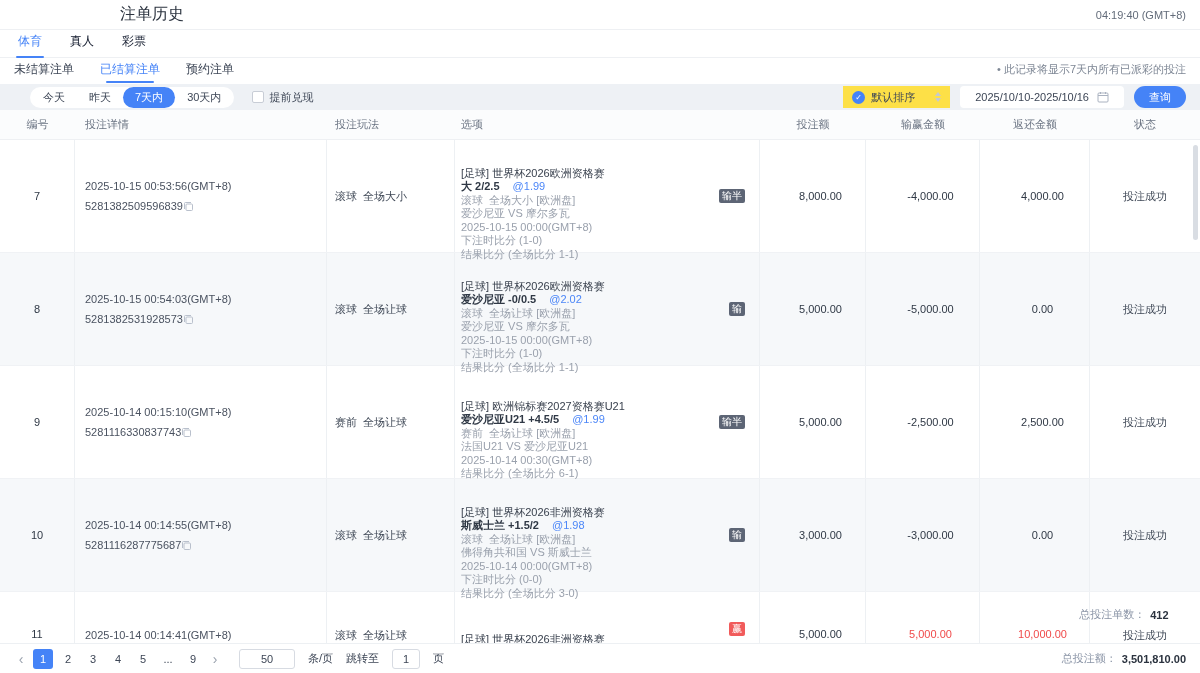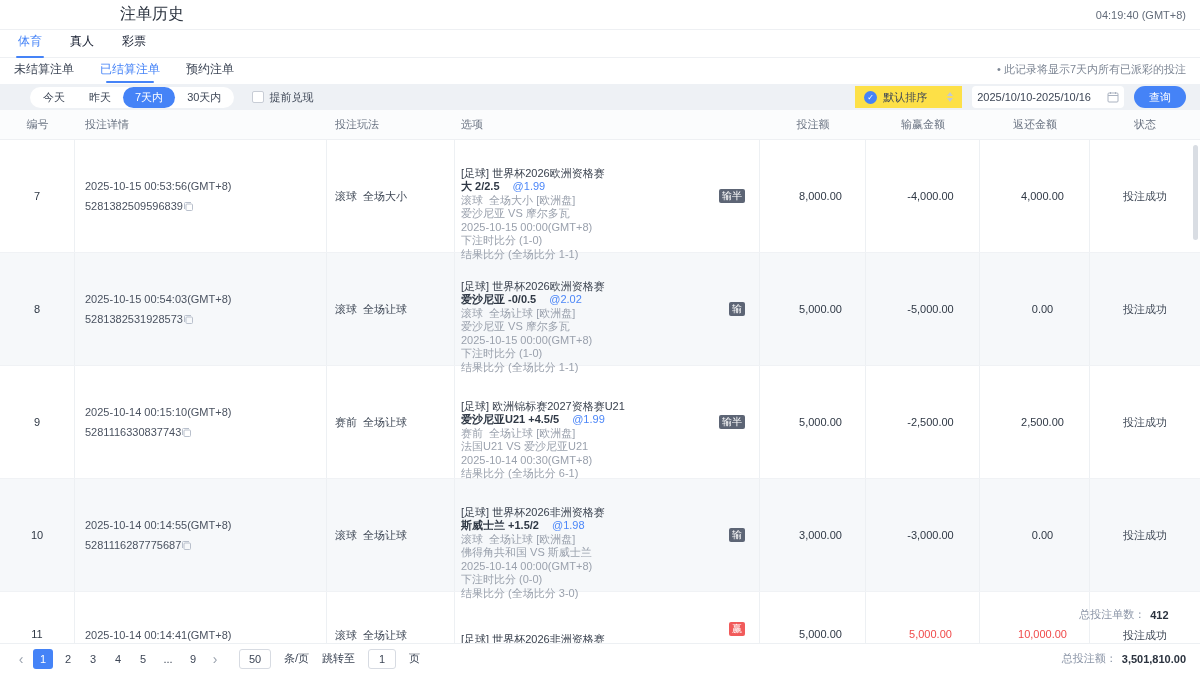--- a/index.html
+++ b/index.html
@@ -32,21 +32,21 @@
   .checkbox-wrap { display:flex; align-items:center; gap:5px; margin-left:18px; cursor:pointer; color:#3d4656; }
   .checkbox { width:12px; height:12px; border:1px solid #c8cdd6; border-radius:2px; background:#fff; }
   .filter-right { margin-left:auto; display:flex; align-items:center; gap:10px; }
   .sort-select { background:#fde047; border-radius:0; height:22px; display:flex; align-items:center; gap:6px; padding:0 9px; color:#3d4656; cursor:pointer; }
   .check-circle { width:13px; height:13px; border-radius:50%; background:#4583f7; color:#fff; display:flex; align-items:center; justify-content:center; font-size:8px; }
   .check-circle::after { content:"✓"; }
   .caret-group { display:flex; flex-direction:column; align-items:center; margin-left:14px; }
   .caret { width:0; height:0; border-left:3px solid transparent; border-right:3px solid transparent; }
   .caret.up { border-bottom:4px solid #c4c9d2; margin-bottom:2px; }
   .caret.down { border-top:4px solid #c4c9d2; }
-  .date-box { background:#fff; border-radius:4px; height:22px; display:flex; align-items:center; gap:16px; padding:0 5px; color:#3d4656; cursor:pointer; }
+  .date-box { background:#fff; border-radius:4px; height:22px; display:flex; align-items:center; gap:8px; padding:0 15px; color:#3d4656; cursor:pointer; }
   .query-btn { background:#4583f7; color:#fff; border:none; height:22px; padding:0 15px; border-radius:11px; font-size:11px; cursor:pointer; font-family:inherit; }
   
   .thead { height:30px; display:flex; align-items:center; color:#6a7382; background:#fbfcfd; border-bottom:1px solid #eef0f3; }
   .thead>:nth-child(1), .row>:nth-child(1) { width:75px; text-align:center; align-items:center; }
   .thead>:nth-child(2), .row>:nth-child(2) { width:252px; padding-left:10px; }
   .thead>:nth-child(3), .row>:nth-child(3) { width:128px; padding-left:8px; }
   .thead>:nth-child(4), .row>:nth-child(4) { width:305px; padding-left:6px; position:relative; }
   .thead>:nth-child(5), .row>:nth-child(5) { width:106px; text-align:center; align-items:center; }
   .thead>:nth-child(6), .row>:nth-child(6) { width:114px; text-align:center; align-items:center; }
   .thead>:nth-child(7), .row>:nth-child(7) { width:110px; text-align:center; align-items:center; }
@@ -72,21 +72,21 @@
   .badge-red { background:#f15b5b; }
   .num { color:#2f3845;margin-left:16px; }
   .red { color:#f04a4a !important; }
   .status-text { color:#3f4856; }
   
   .bottombar { position:absolute; left:0; right:0; bottom:0; height:30px; background:#fff; border-top:1px solid #edf0f3; display:flex; align-items:center; justify-content:space-between; padding:0 14px; }
   .pager { display:flex; align-items:center; gap:5px; }
   .page-arrow { color:#99a1ad; font-size:14px; min-width:14px; text-align:center; cursor:pointer; }
   .page-btn { min-width:20px; height:20px; display:flex; align-items:center; justify-content:center; border-radius:3px; color:#3d4656; cursor:pointer; padding:0 3px; }
   .page-btn.active { background:#4583f7; color:#fff; }
-  .size-input { width:32px; height:20px; border:1px solid #d7dbe2; border-radius:3px; text-align:center; font-size:11px; color:#3d4656; margin-left:12px; font-family:inherit; }
+  .size-input { width:56px; height:20px; border:1px solid #d7dbe2; border-radius:3px; text-align:center; font-size:11px; color:#3d4656; margin-left:12px; font-family:inherit; }
   .pager-label { color:#3d4656; margin-left:8px; }
   .jump-input { width:28px; height:20px; border:1px solid #d7dbe2; border-radius:3px; text-align:center; font-size:11px; color:#3d4656; font-family:inherit; }
   .totals { display:flex; align-items:center; gap:29px;flex-direction:column; }
   .total-item { display:flex; align-items:center; gap:5px; }
   .t-label { color:#8a94a6; }
   .t-value { font-weight:bold; color:#2b333f; }
   .scroll-thumb { position:absolute; right:2px; top:145px; width:5px; height:95px; background:#d9dde3; border-radius:3px; }
 </style>
 </head>
 <body>

